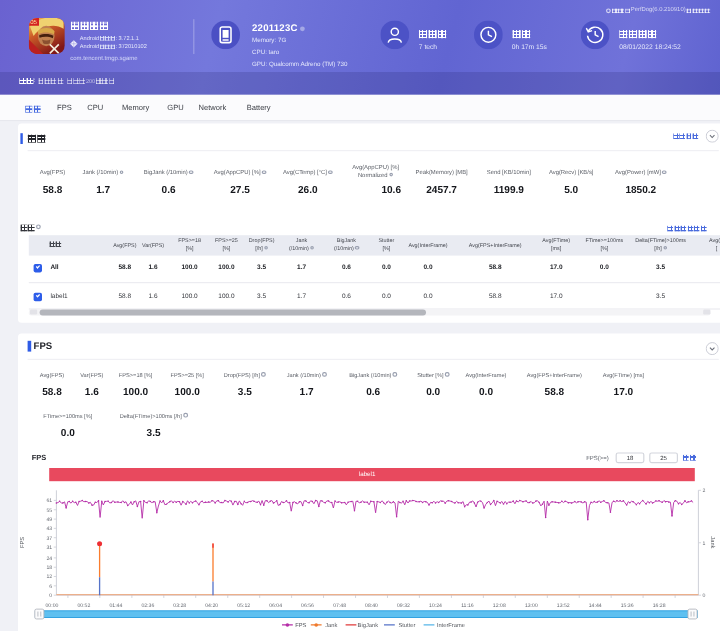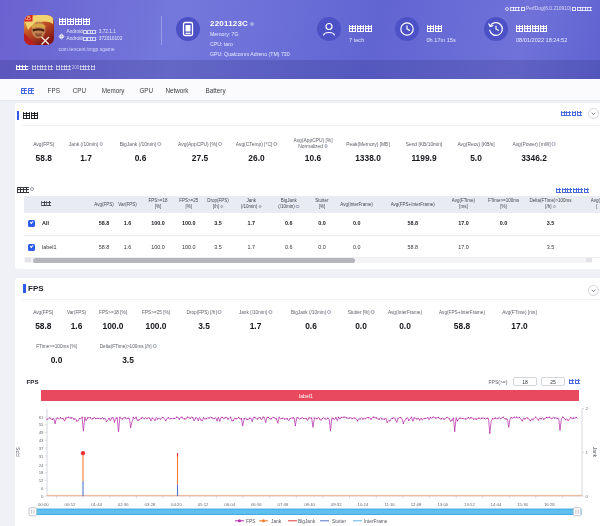--- a/index.html
+++ b/index.html
@@ -107,29 +107,29 @@
 <div class="cell val" style="left:43.75px;top:152.5px">58.8</div>
 <div class="cell lbl" style="left:86px;top:141.5px">Jank (/10min)<i class="nfo" style="width:3.6px;height:3.6px;border-color:#9aa0b0"></i></div>
 <div class="cell val" style="left:86px;top:152.5px">1.7</div>
 <div class="cell lbl" style="left:140.5px;top:141.5px">BigJank (/10min)<i class="nfo" style="width:3.6px;height:3.6px;border-color:#9aa0b0"></i></div>
 <div class="cell val" style="left:140.5px;top:152.5px">0.6</div>
 <div class="cell lbl" style="left:200px;top:141.5px">Avg(AppCPU) [%]<i class="nfo" style="width:3.6px;height:3.6px;border-color:#9aa0b0"></i></div>
 <div class="cell val" style="left:200px;top:152.5px">27.5</div>
 <div class="cell lbl" style="left:256.5px;top:141.5px">Avg(CTemp) [°C]<i class="nfo" style="width:3.6px;height:3.6px;border-color:#9aa0b0"></i></div>
 <div class="cell val" style="left:256.5px;top:152.5px">26.0</div>
 <div class="cell lbl" style="left:313px;top:137.5px;line-height:6px">Avg(AppCPU) [%]<br>Normalized<i class="nfo" style="width:3.6px;height:3.6px;border-color:#9aa0b0"></i></div>
-<div class="cell val" style="left:313px;top:152.5px">10.6</div>
+<div class="cell val" style="left:326px;top:152.5px">10.6</div>
 <div class="cell lbl" style="left:368px;top:141.5px">Peak(Memory) [MB]</div>
-<div class="cell val" style="left:368px;top:152.5px">1338.0</div>
+<div class="cell val" style="left:368px;top:152.5px">2457.7</div>
 <div class="cell lbl" style="left:424px;top:141.5px">Send [KB/10min]</div>
 <div class="cell val" style="left:424px;top:152.5px">1199.9</div>
 <div class="cell lbl" style="left:476px;top:141.5px">Avg(Recv) [KB/s]</div>
 <div class="cell val" style="left:476px;top:152.5px">5.0</div>
 <div class="cell lbl" style="left:534px;top:141.5px">Avg(Power) [mW]<i class="nfo" style="width:3.6px;height:3.6px;border-color:#9aa0b0"></i></div>
-<div class="cell val" style="left:534px;top:152.5px">3346.2</div>
+<div class="cell val" style="left:534px;top:152.5px">1850.2</div>
 <div class="abs" style="left:16.5px;top:186.5px"><i class="zh" style="width:6px;height:6px;color:#33353b;margin-right:0.8px;margin-top:0px"></i><i class="zh" style="width:6px;height:6px;color:#33353b;margin-right:0px;margin-top:0px"></i><i class="nfo" style="width:4px;height:4px;border-color:#9aa0b0"></i></div>
 <div class="abs" style="left:556px;top:188px"><i class="zh" style="width:5px;height:5px;color:#4a6bdd;margin-right:0.5px;margin-top:0px"></i><i class="zh" style="width:5px;height:5px;color:#4a6bdd;margin-right:0.5px;margin-top:0px"></i><i class="zh" style="width:5px;height:5px;color:#4a6bdd;margin-right:0.5px;margin-top:0px"></i><i class="zh" style="width:5px;height:5px;color:#4a6bdd;margin-right:0.5px;margin-top:0px"></i><i class="zh" style="width:5px;height:5px;color:#4a6bdd;margin-right:0.5px;margin-top:0px"></i><i class="zh" style="width:5px;height:5px;color:#4a6bdd;margin-right:0px;margin-top:0px"></i></div>
 <div class="abs" style="left:23.5px;top:196px;width:576.5px;height:16.5px;background:#e9ebf2"></div>
 <div class="cell" style="left:46px;top:201px"><i class="zh" style="width:4.6px;height:4.6px;color:#43464e;margin-right:0.5px;margin-top:0px"></i><i class="zh" style="width:4.6px;height:4.6px;color:#43464e;margin-right:0px;margin-top:0px"></i></div>
 <div class="cell" style="left:104px;top:201.5px;font-size:4.5px;color:#43464e">Avg(FPS)</div>
 <div class="cell" style="left:127.5px;top:201.5px;font-size:4.5px;color:#43464e">Var(FPS)</div>
 <div class="cell" style="left:158px;top:197.5px;font-size:4.5px;color:#43464e;line-height:6px">FPS&gt;=18<br>[%]</div>
 <div class="cell" style="left:188.7px;top:197.5px;font-size:4.5px;color:#43464e;line-height:6px">FPS&gt;=25<br>[%]</div>
 <div class="cell" style="left:218px;top:197.5px;font-size:4.5px;color:#43464e;line-height:6px">Drop(FPS)<br>[/h]<i class="nfo" style="width:3.2px;height:3.2px;border-color:#9aa0b0"></i></div>
 <div class="cell" style="left:251.3px;top:197.5px;font-size:4.5px;color:#43464e;line-height:6px">Jank<br>(/10min)<i class="nfo" style="width:3.2px;height:3.2px;border-color:#9aa0b0"></i></div>

